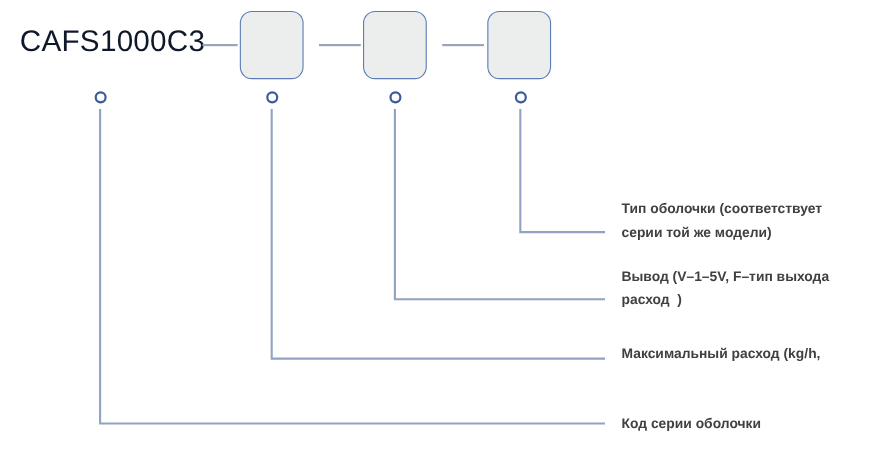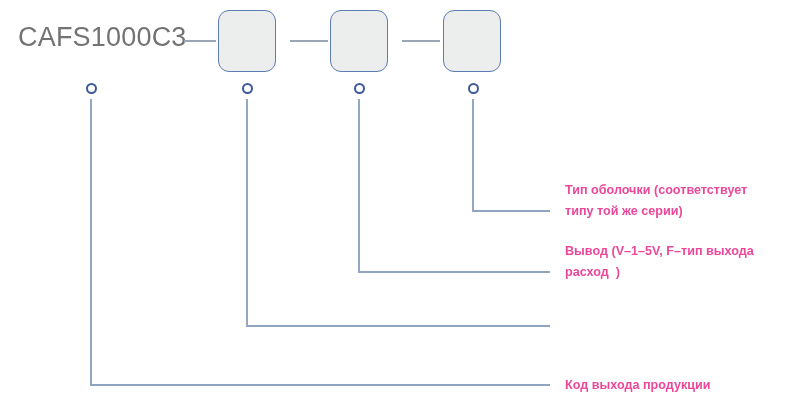--- a/index.html
+++ b/index.html
@@ -17,21 +17,21 @@
     background: #ffffff;
     overflow: hidden;
   }
   
   .model-code {
     position: absolute;
     left: 18px;
     top: 22px;
     font-size: 27px;
     font-weight: 400;
-    color: #737373;
+    color: #0f172a;
     letter-spacing: 0.2px;
     white-space: nowrap;
   }
   
   .seg-box {
     position: absolute;
     width: 58px;
     height: 62px;
     top: 10px;
     background: #eceded;
@@ -71,21 +71,21 @@
     height: 410px;
     pointer-events: none;
   }
   
   .callout-text {
     position: absolute;
     left: 565px;
     width: 232px;
     font-size: 12.6px;
     font-weight: 700;
-    color: #ec4899;
+    color: #404040;
     line-height: 21px;
   }
   .callout-text .ln { display: block; white-space: pre; }
 </style>
 </head>
 <body>
 
 <div id="canvas">
 
   <div class="model-code">CAFS1000C3</div>
@@ -111,28 +111,29 @@
     </g>
   </svg>
 
   <div class="lead-dot" style="left:85.5px;  top:83px;"></div>
   <div class="lead-dot" style="left:241.5px; top:83px;"></div>
   <div class="lead-dot" style="left:353.5px; top:83px;"></div>
   <div class="lead-dot" style="left:467.5px; top:83px;"></div>
 
   <div class="callout-text" style="top:180px;">
     <span class="ln">Тип оболочки (соответствует</span>
-    <span class="ln">типу той же серии)</span>
+    <span class="ln">серии той же модели)</span>
   </div>
 
   <div class="callout-text" style="top:241px;">
     <span class="ln">Вывод (V–1–5V, F–тип выхода</span>
     <span class="ln">расход  )</span>
   </div>
 
   <div class="callout-text" style="top:311px;">
+    <span class="ln">Максимальный расход (kg/h,</span>
   </div>
 
   <div class="callout-text" style="top:375px;">
-    <span class="ln">Код выхода продукции</span>
+    <span class="ln">Код серии оболочки</span>
   </div>
 
 </div>
 
 </body></html>

